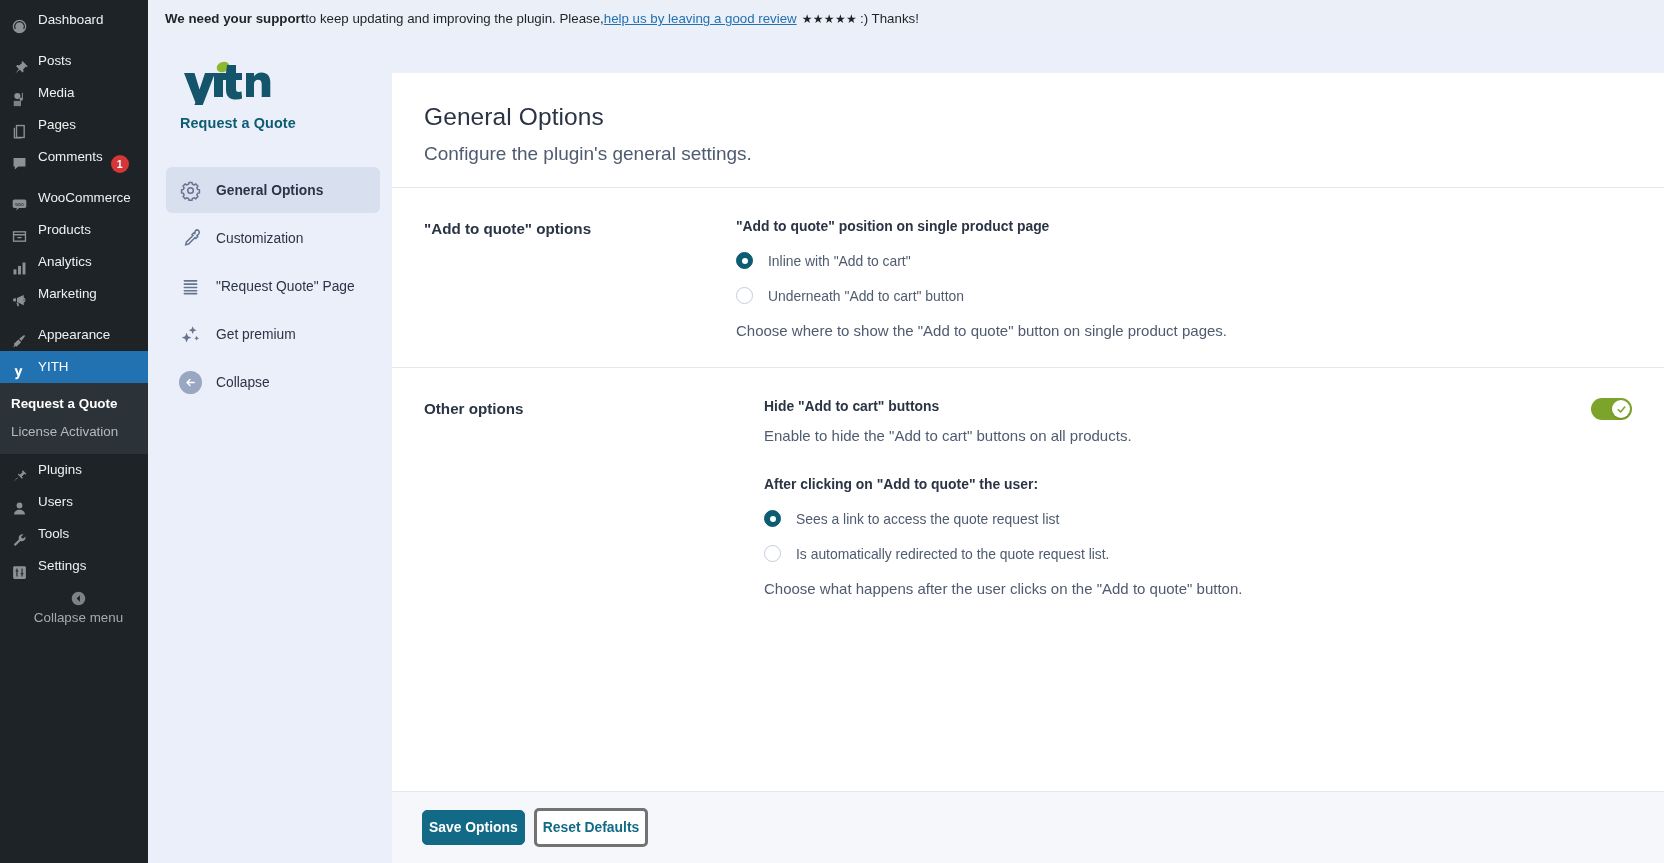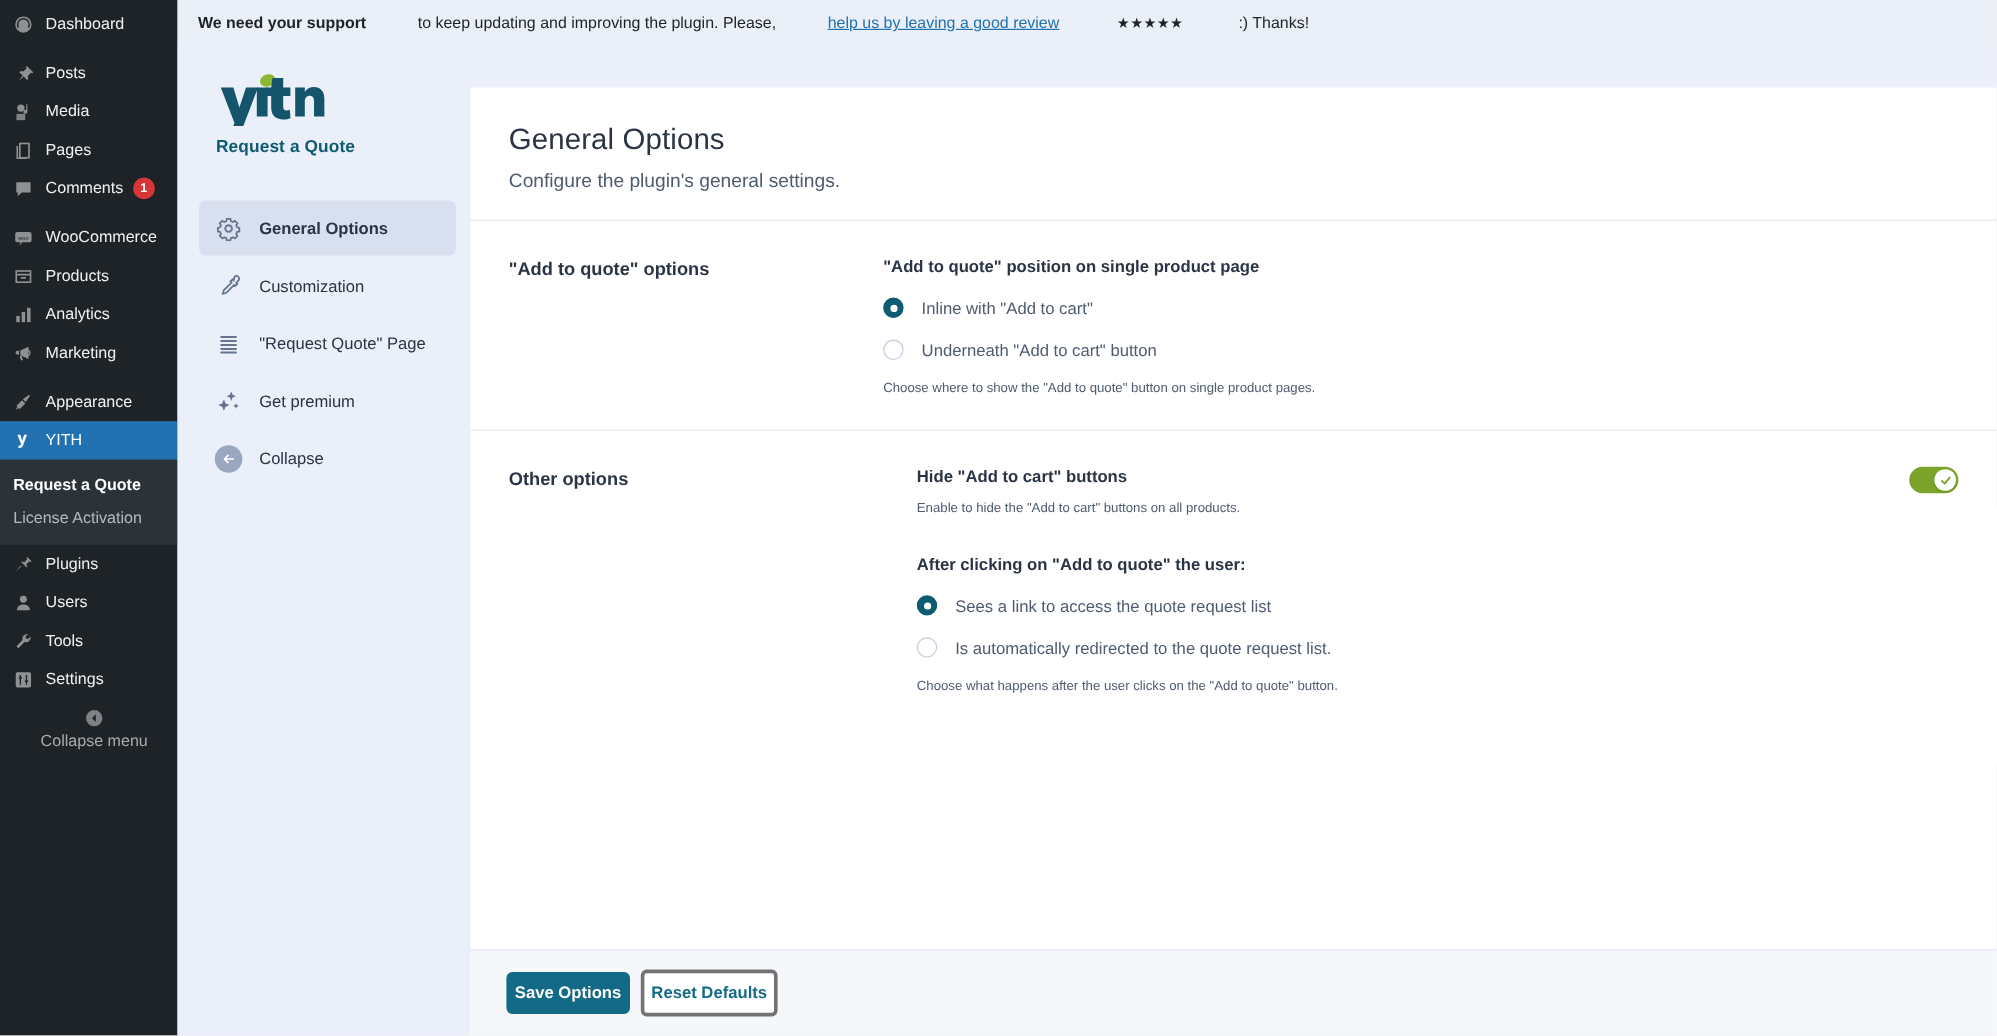--- a/index.html
+++ b/index.html
@@ -12,21 +12,21 @@
   }
   .app { display: flex; width: 1664px; height: 863px; }
 
   
   .wp-sidebar {
     width: 148px; min-width: 148px; height: 863px;
     background: #1d2327; color: #f0f0f1;
     padding-top: 4px; position: relative;
   }
   .wp-item {
-    display: flex; align-items: center;
+    display: flex; align-items: flex-end;
     height: 32px; padding: 0 0 0 9px;
     font-size: 13.4px; color: #f0f0f1; line-height: 32px;
     position: relative; white-space: nowrap;
   }
   .wp-item .wp-ico {
     width: 20px; height: 20px; margin-right: 9px;
     display: flex; align-items: center; justify-content: center;
     flex: 0 0 20px; opacity: .82;
   }
   .wp-item .wp-ico svg { display: block; }
@@ -58,21 +58,21 @@
     padding-left: 9px; font-size: 13.4px; color: #a7aaad; margin-top: 8px; flex-direction: column;
   }
   .wp-collapse .wp-ico { opacity: .7; }
 
   
   .main { flex: 1; height: 863px; position: relative; background: #f0f0f1; overflow: hidden; }
 
   .notice {
     height: 37px; background: #ebeff8;
     display: flex; align-items: center;
-    padding-left: 17px; font-size: 13.3px; color: #1d2327; gap: 43px;
+    padding-left: 17px; font-size: 13.3px; color: #1d2327;
   }
   .notice b { font-weight: bold; }
   .notice a { color: #2271b1; text-decoration: underline; }
   .stars { color: #1d2327; letter-spacing: .3px; margin: 0 3px 0 5px; font-size: 12px; }
 
   .panel-wrap { display: flex; height: 826px; background: #eaeffa; }
 
   
   .plug-nav {
     width: 244px; min-width: 244px; background: #eaeffa;
@@ -102,39 +102,39 @@
     display: flex; align-items: center; justify-content: center;
   }
 
   
   .card {
     flex: 1; background: #fff; margin: 36px 0 0 0;
     display: flex; flex-direction: column; position: relative;
   }
   .card-head { padding: 30px 32px 22px 32px; border-bottom: 1px solid #e3e7ef; }
   .card-title { font-size: 24.5px; color: #2b3445; font-weight: normal; margin: 0; letter-spacing: .1px; }
-  .card-sub { font-size: 16px; color: #4f5b70; margin-top: 12px; }
+  .card-sub { font-size: 19px; color: #4f5b70; margin-top: 12px; }
 
   .card-body { flex: 1; overflow: hidden; }
 
   .sect {
     display: flex; padding: 30px 32px 28px 32px;
     border-bottom: 1px solid #e3e7ef;
   }
   .sect:last-child { border-bottom: none; gap: 28px; }
   .sect-label {
     width: 312px; min-width: 312px; font-size: 15.2px;
     font-weight: bold; color: #2b3445; padding-top: 2px;
   }
   .sect-fields { flex: 1; position: relative; }
 
   .fld { position: relative; }
   .fld + .fld { margin-top: 32px; }
   .fld-title { font-size: 13.9px; font-weight: bold; color: #2b3445; }
-  .fld-desc { font-size: 11px; color: #4f5b70; margin-top: 13px; }
+  .fld-desc { font-size: 15px; color: #4f5b70; margin-top: 13px; }
   .fld-row { display: flex; align-items: flex-start; }
   .fld-col { flex: 1; }
 
   .radios { margin-top: 13px; }
   .radio-row { display: flex; align-items: center; height: 27px; }
   .radio-row + .radio-row { margin-top: 8px; }
   .radio {
     width: 17px; height: 17px; border-radius: 50%;
     border: 1.6px solid #c3cbdc; background: #fff;
     margin-right: 15px; flex: 0 0 17px;

